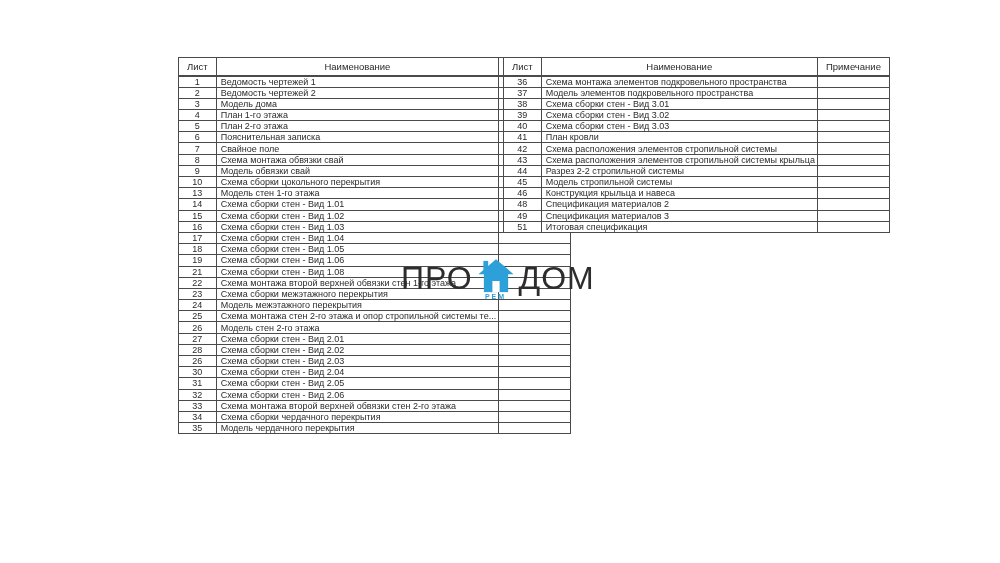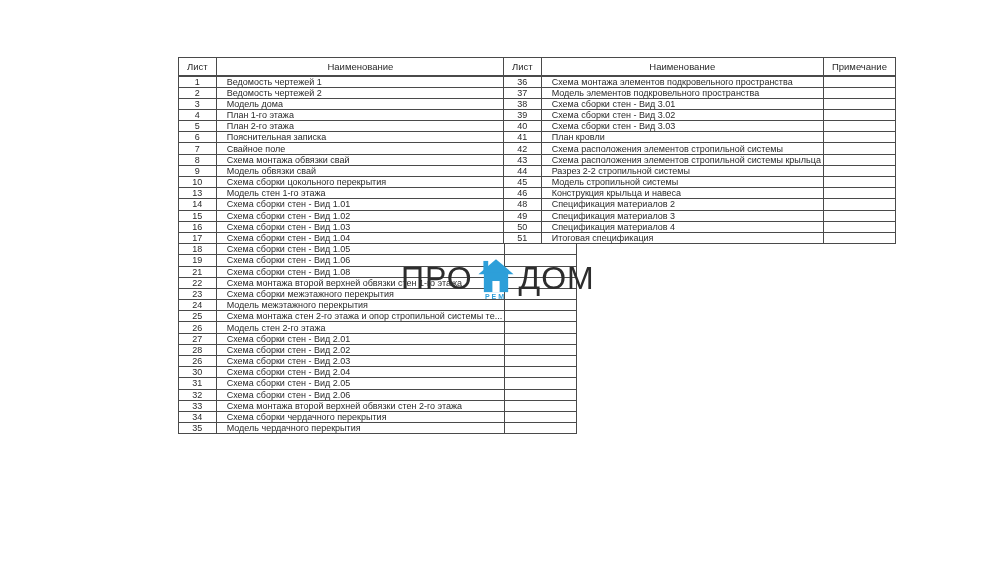--- a/index.html
+++ b/index.html
@@ -13,21 +13,21 @@
   .sheet-table th,.sheet-table td{
     border:1px solid #4a4a4a;overflow:hidden;white-space:nowrap;
     color:#2b2b2b;font-weight:normal;box-sizing:border-box;
   }
   .sheet-table th{
     height:18px;font-size:9.5px;text-align:center;vertical-align:middle;
     border-bottom-width:2px;padding:0 8px;
   }
   .sheet-table td{height:11.2px;font-size:9px;vertical-align:middle;padding:0 2px;}
   .sheet-table td.c-num{text-align:center;}
-  .sheet-table td.c-name{text-align:left;padding-left:10px;}
+  .sheet-table td.c-name{text-align:left;padding-left:4px;}
   #table-left{left:178px;top:57px;}
   #table-right{left:503px;top:57px;}
   #table-left col.c1,#table-right col.c1{width:30px;}
   #table-left col.c2{width:229px;}
   #table-right col.c2{width:230px;}
   #table-left col.c3,#table-right col.c3{width:60px;}
 
   .watermark{
     position:absolute;left:401px;top:259px;z-index:5;
     display:flex;align-items:flex-end;gap:5px;
@@ -293,25 +293,20 @@
         <td class="c-note"></td>
       </tr>
       <tr>
         <td class="c-num">48</td>
         <td class="c-name">Спецификация материалов 2</td>
         <td class="c-note"></td>
       </tr>
       <tr>
         <td class="c-num">49</td>
         <td class="c-name">Спецификация материалов 3</td>
-        <td class="c-note"></td>
-      </tr>
-      <tr>
-        <td class="c-num">50</td>
-        <td class="c-name">Спецификация материалов 4</td>
         <td class="c-note"></td>
       </tr>
       <tr>
         <td class="c-num">51</td>
         <td class="c-name">Итоговая спецификация</td>
         <td class="c-note"></td>
       </tr>
     </tbody>
 </table>
 

